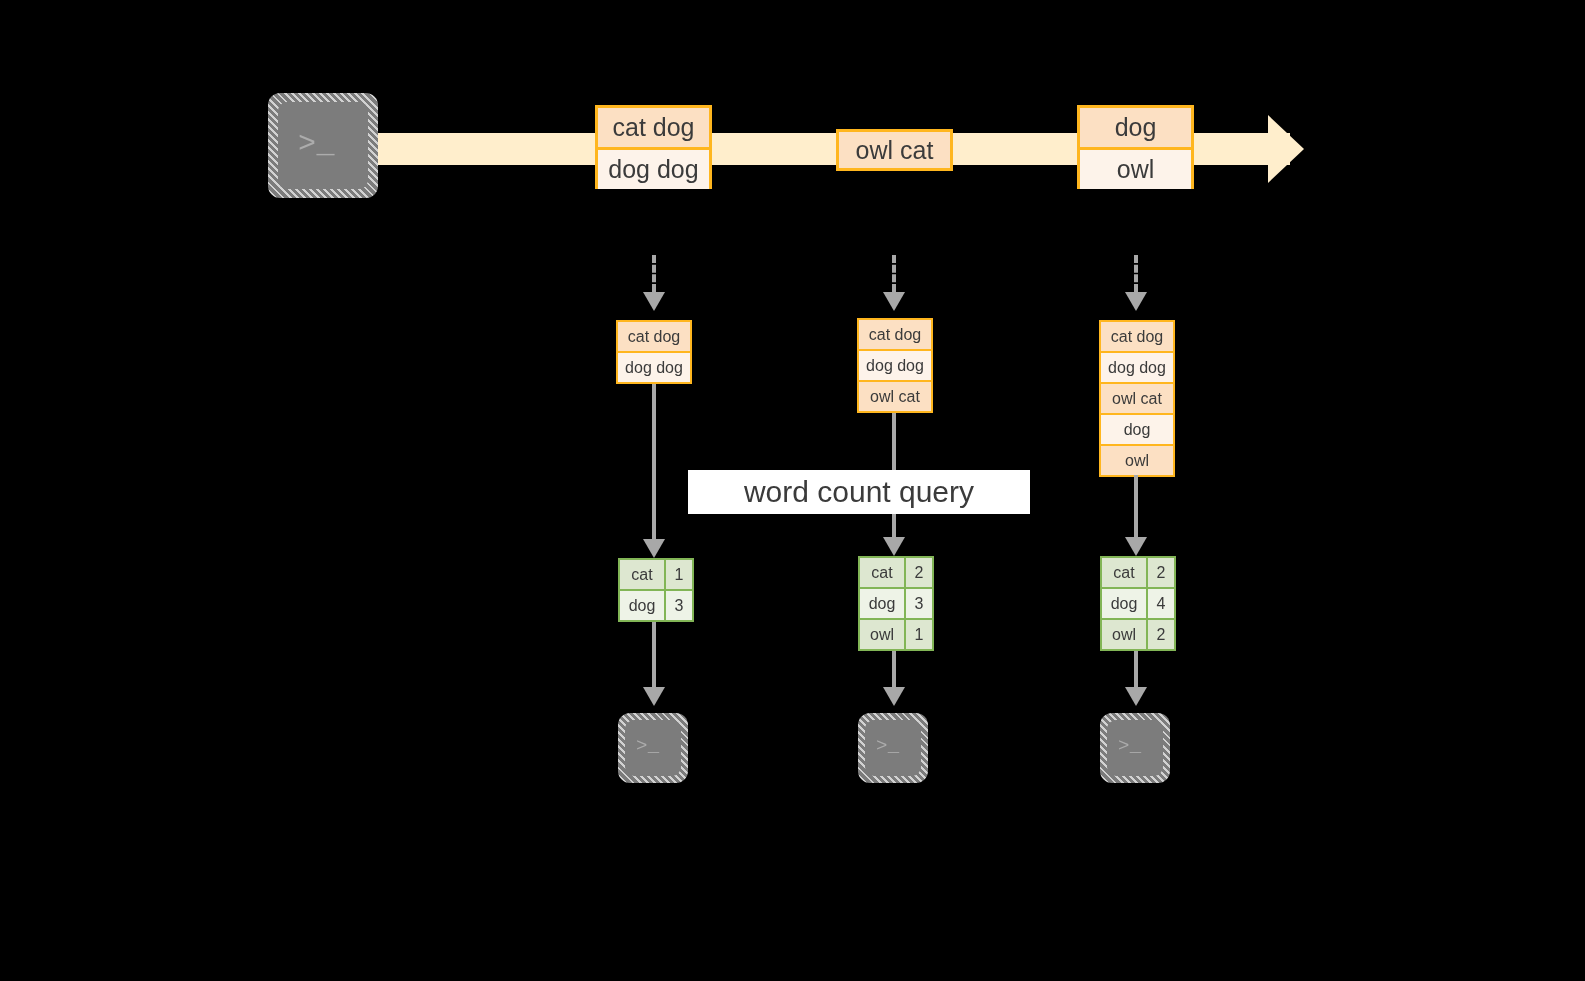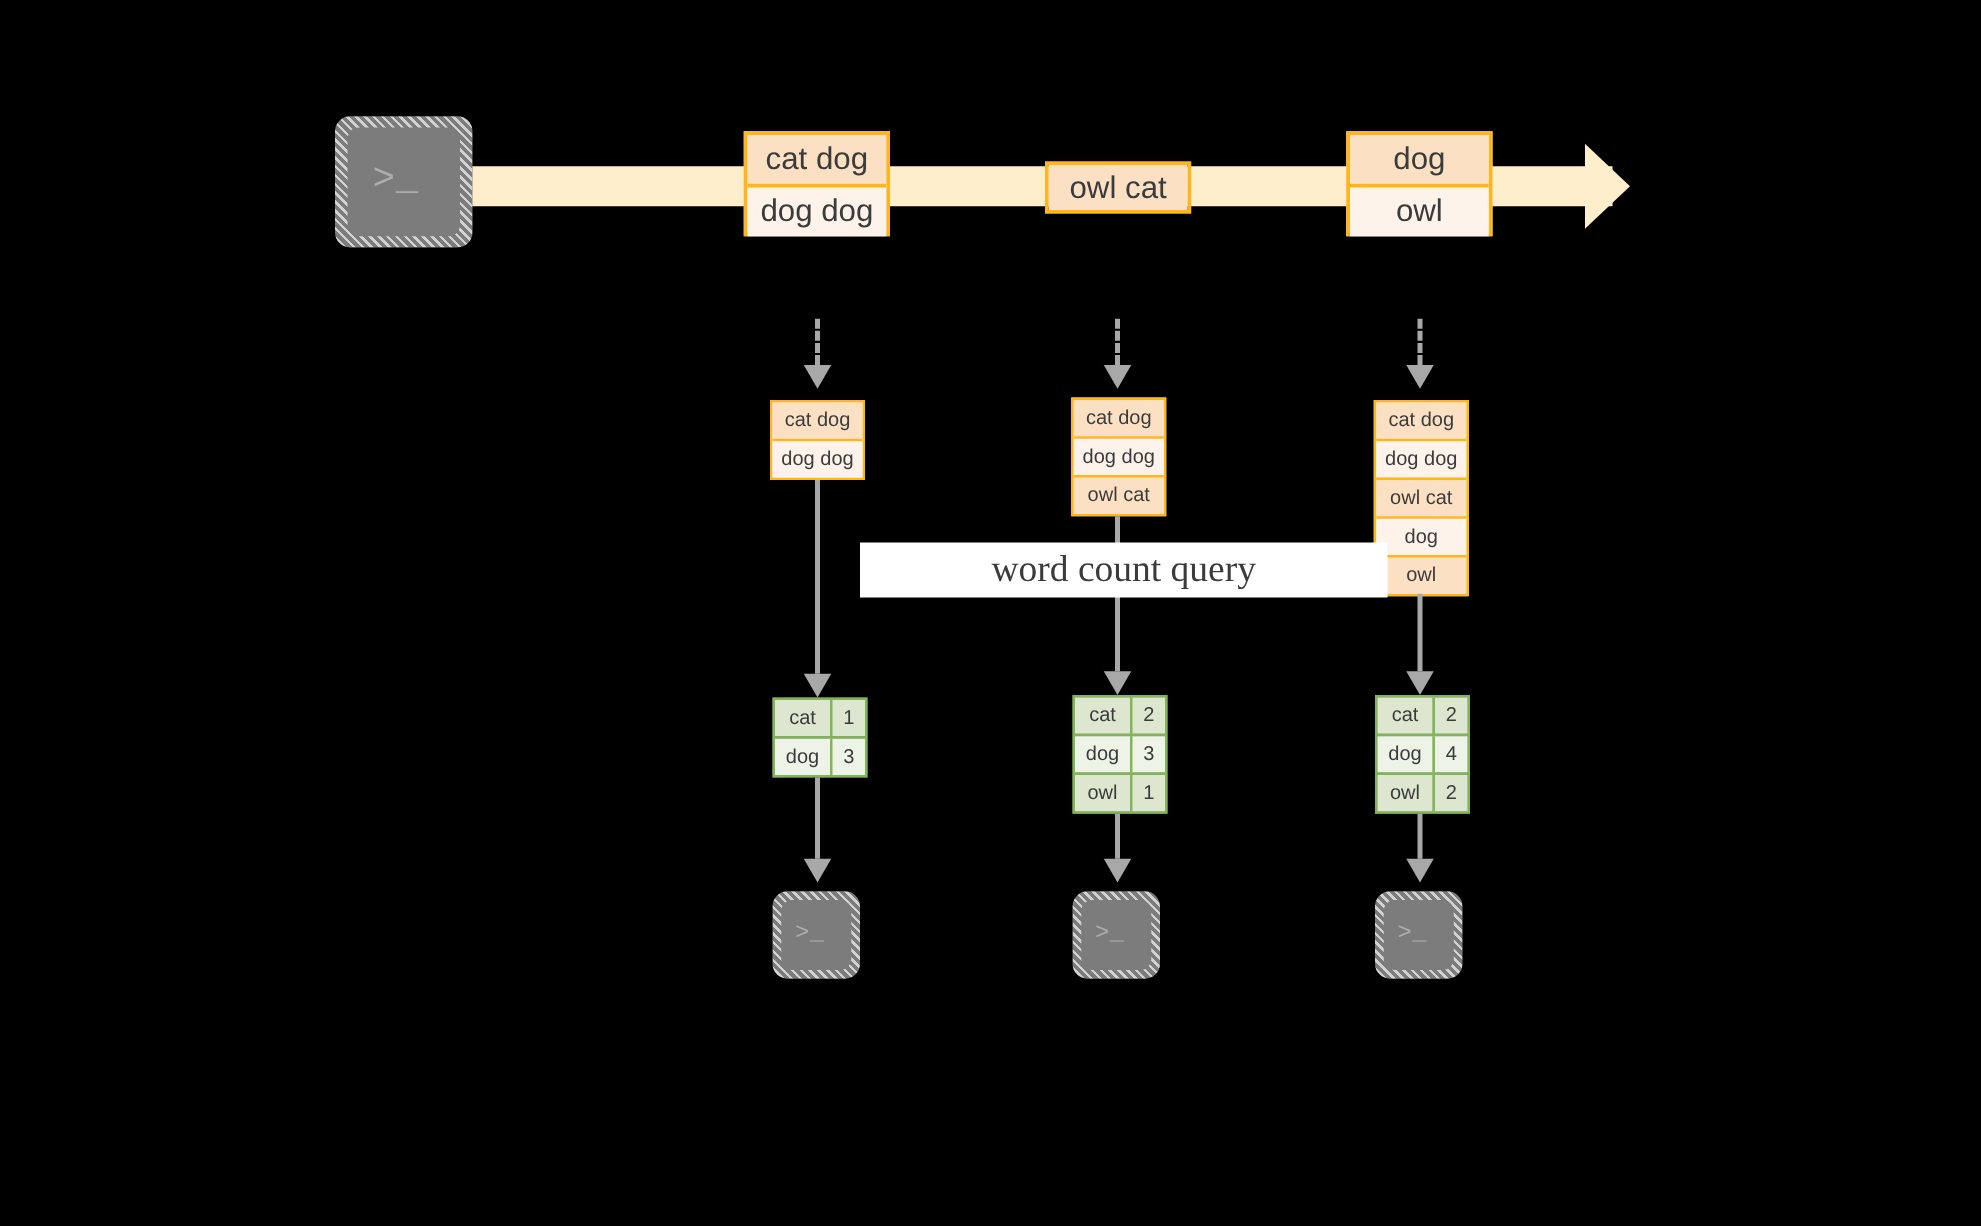--- a/index.html
+++ b/index.html
@@ -101,21 +101,21 @@
     white-space: nowrap;
     height: 29px;
   }
   .stack-row.dark { background: #fce0c3; }
   .stack-row.light { background: #fdf3ea; }
   .stack-row + .stack-row { border-top: 2px solid #ffb61e; }
 
   
   .gtable {
     border: 2px solid #82b556;
-    background: #737373;
+    background: #14532d;
     display: flex;
     flex-direction: column;
     align-items: center;
   }
   .gtable-row {
     display: flex;
     height: 29px;
   }
   .gtable-row + .gtable-row { border-top: 2px solid #82b556; }
   .gcell {
@@ -305,15 +305,15 @@
   <div class="abs" style="left:1125px; top:687px;">
       <div class="vhead"></div>
     </div>
 
   <div class="abs terminal" style="left:1100px; top:713px; width:70px; height:70px;">
     <div class="hatch"></div>
     <div class="inner" style="left:7px; top:7px; right:7px; bottom:7px;"></div>
     <div class="prompt" style="left:18px; top:24px; font-size:19px;">&gt;_</div>
   </div>
 
-  <div class="abs query-band" style="left:688px; top:434px; width:422px; height:44px;font-family:Liberation Serif, serif;">word count query</div>
+  <div class="abs query-band" style="left:688px; top:470px; width:342px; height:44px;">word count query</div>
 
 </div>
 
 </body></html>

